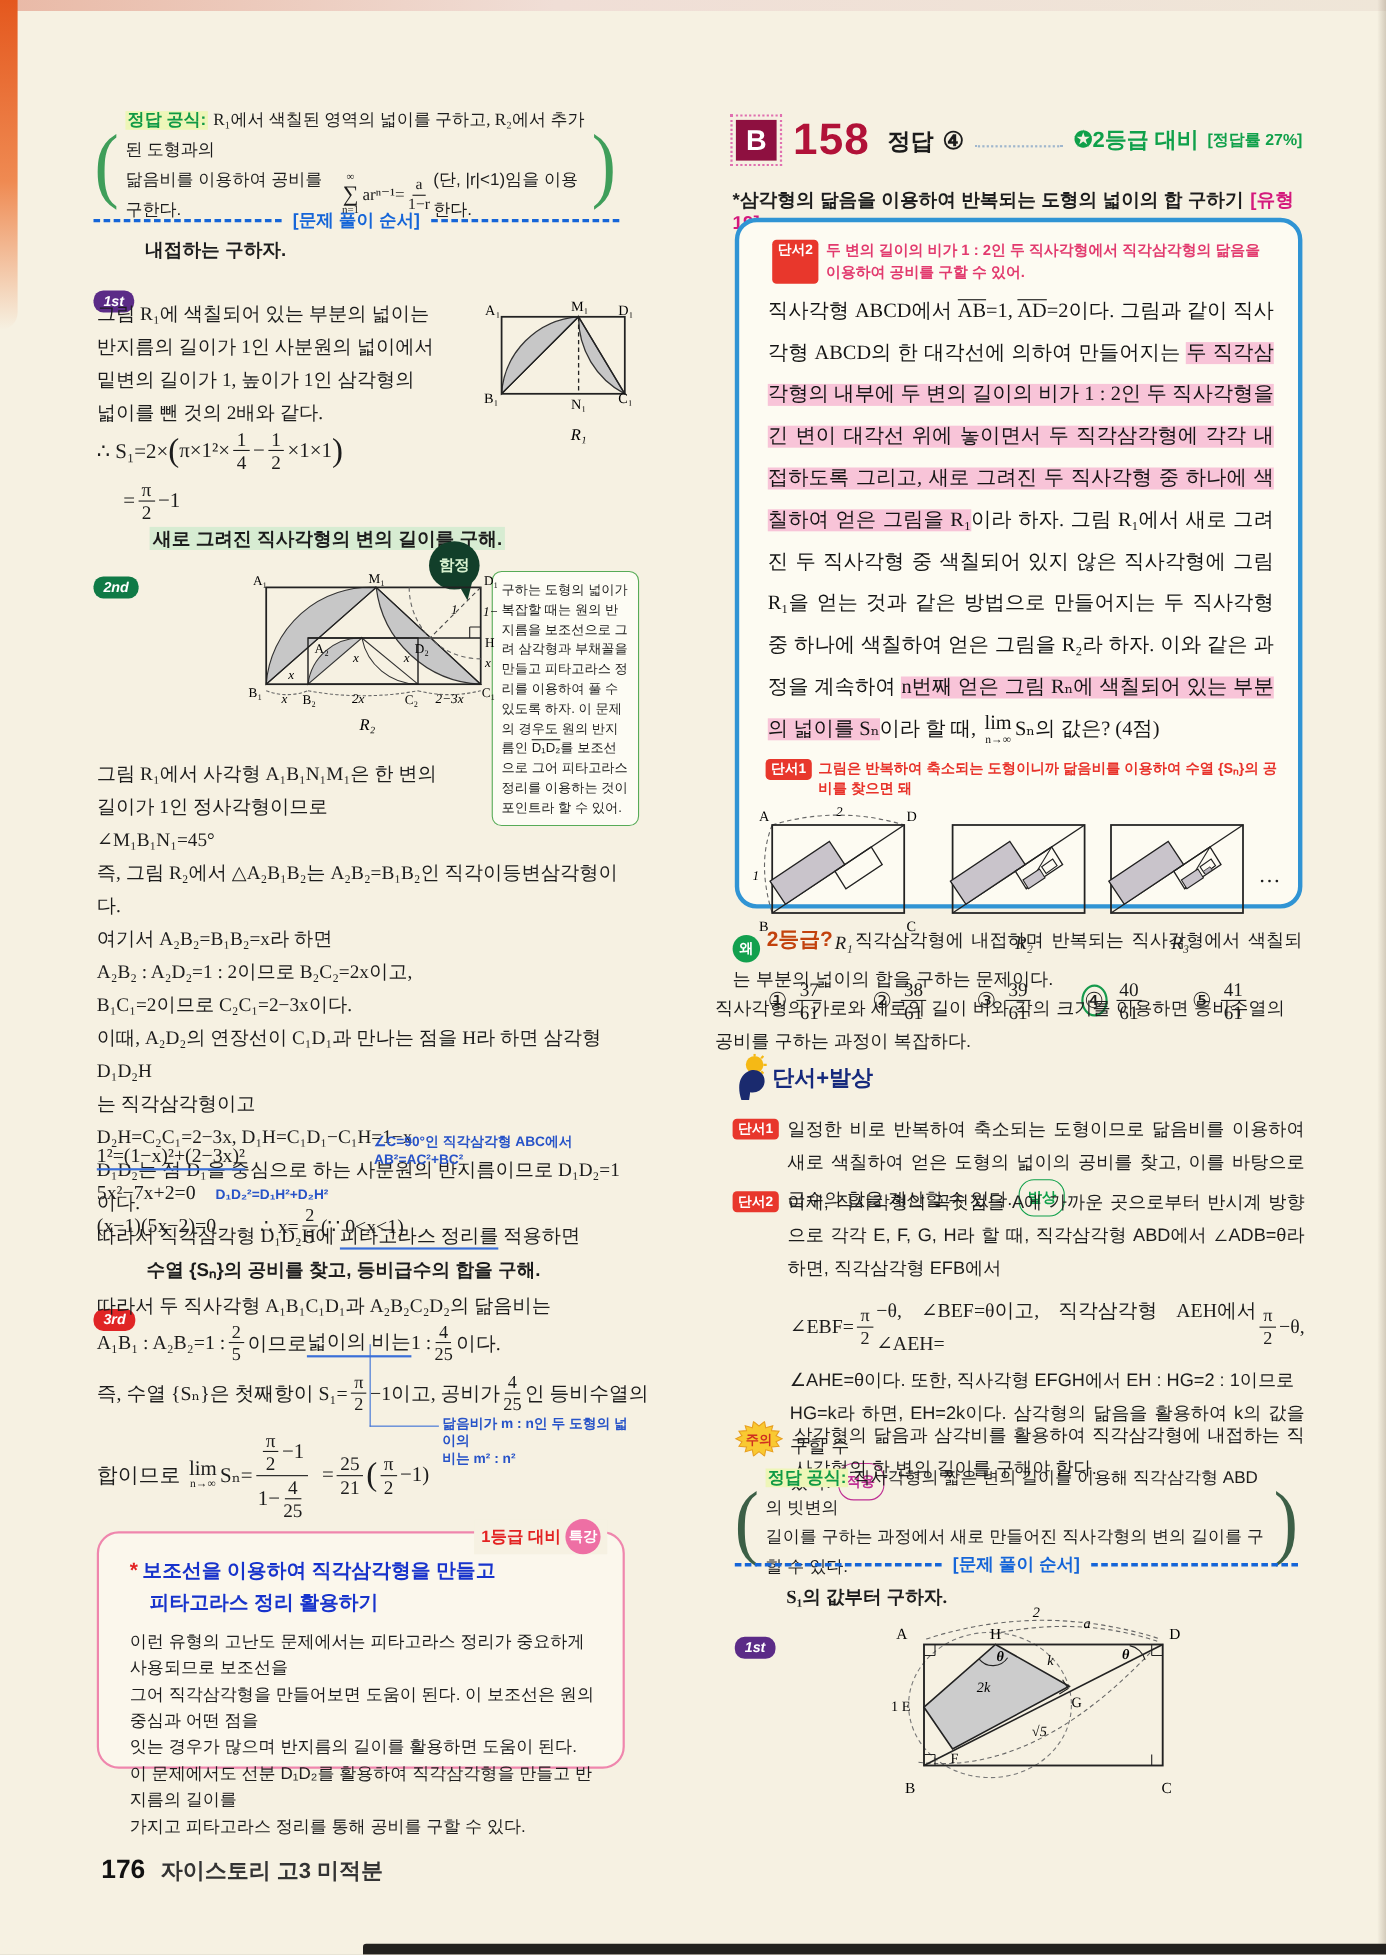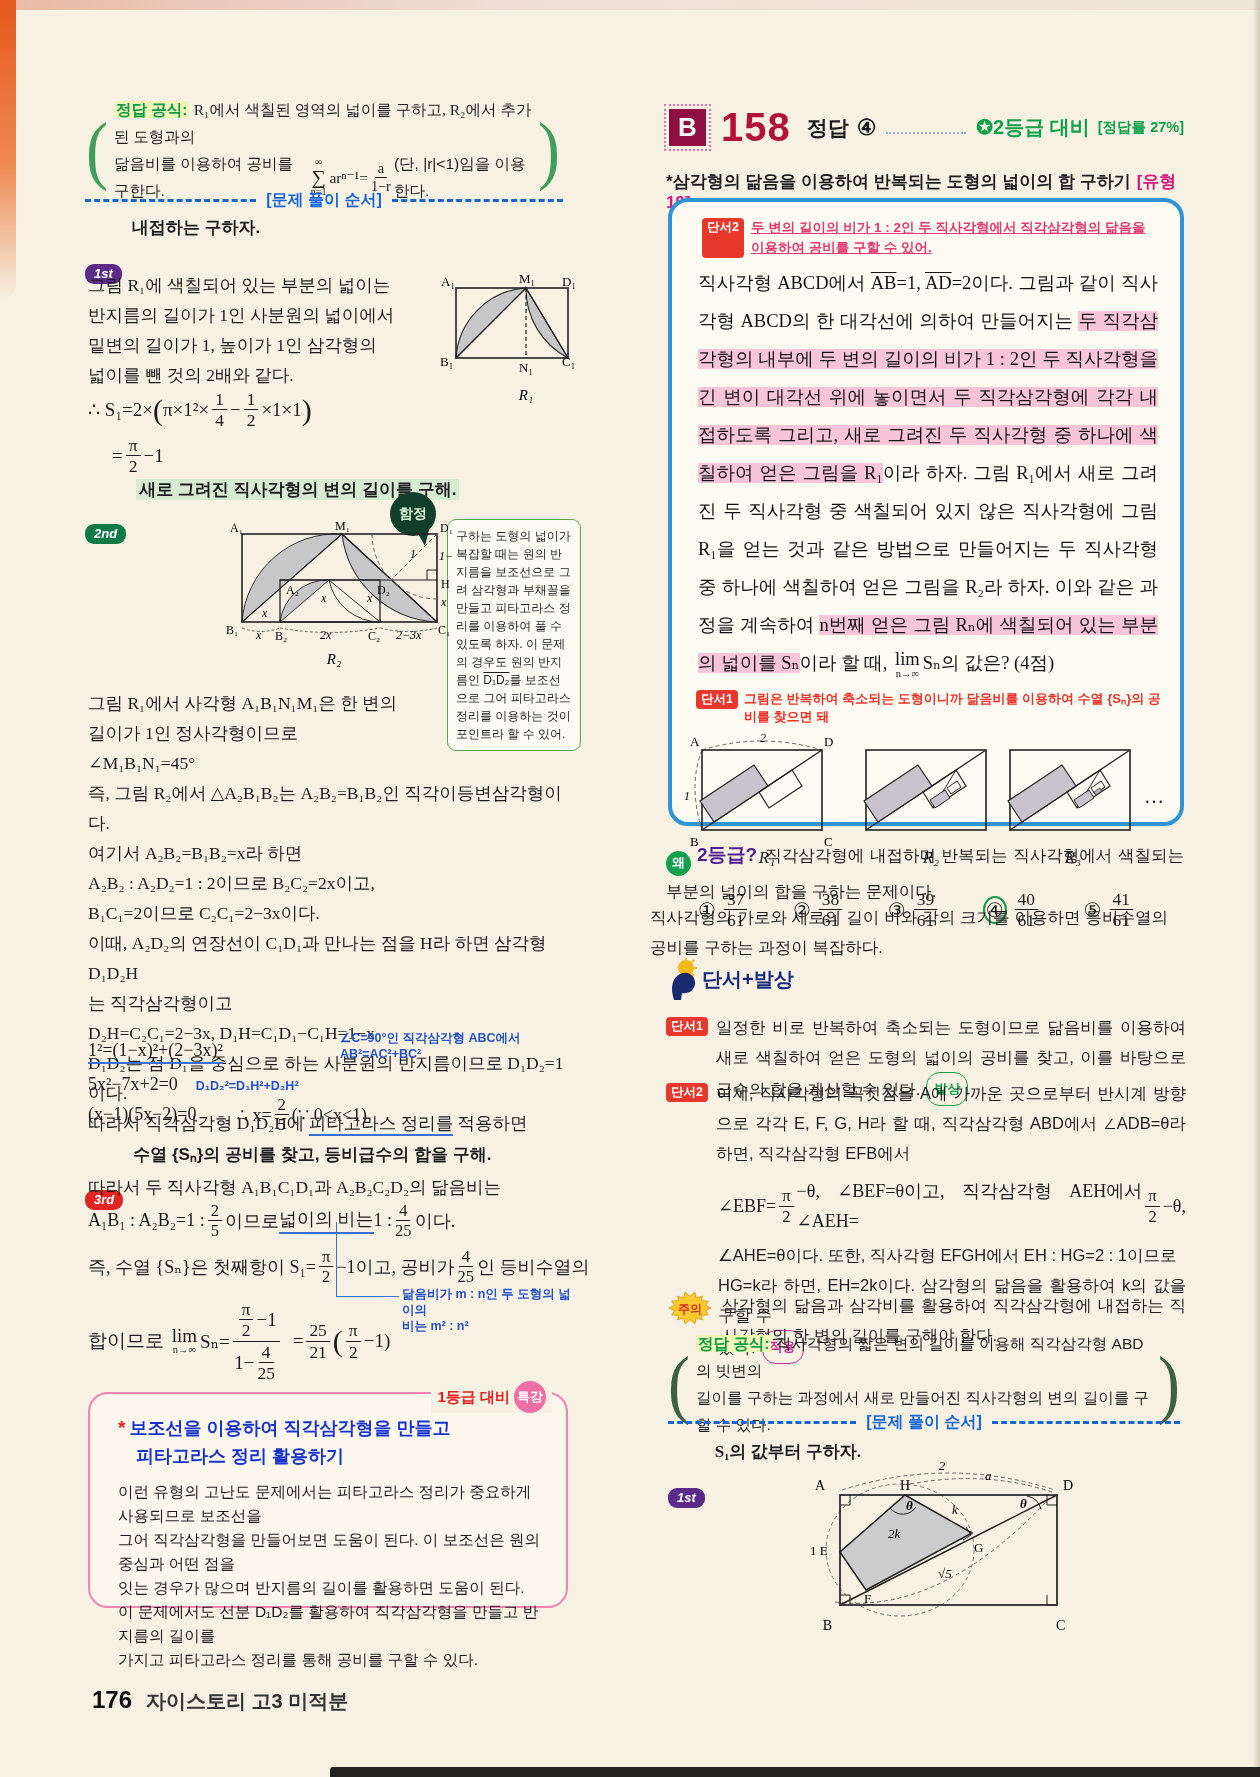--- a/index.html
+++ b/index.html
@@ -65,34 +65,34 @@
   .hans{font-size:21px;font-weight:bold;margin-left:16px;}
   .hmark{font-size:22px;font-weight:bold;margin-left:8px;}
   .hdots{flex:1;border-bottom:2.5px dotted #9fb6cd;margin:0 10px;height:10px;}
   .hgrade{color:#0fa04a;font-weight:bold;font-size:20px;white-space:nowrap;}
   .hrate{color:#0fa04a;font-size:14.5px;font-weight:bold;margin-left:8px;white-space:nowrap;}
   .subtitle{font-size:17px;font-weight:bold;}
   .subtitle .tag{color:#d4187c;margin-left:6px;}
   
   .bluebox{border:4.5px solid #3094d4;border-radius:20px;background:#fdfbf2;}
   .cluebadge{display:inline-block;background:#e8372c;color:#fff;font-size:12.5px;font-weight:bold;border-radius:4px;padding:1px 5px;line-height:17px;flex:0 0 auto;}
-  .cluetxt{color:#e23a6e;font-size:13.5px;font-weight:bold;line-height:20px;text-decoration:underline;}
+  .cluetxt{color:#e23a6e;font-size:13.5px;font-weight:bold;line-height:20px;}
   .statement{font-family:"Liberation Serif","DejaVu Serif",serif;font-size:18.5px;line-height:38px;text-align:justify;color:#141414;}
   .clue1row{display:flex;gap:6px;align-items:flex-start;}
   .clue1txt{color:#e8322a;font-size:13px;font-weight:bold;line-height:18px;}
   .figrow{display:flex;align-items:flex-end;}
   .figcaps{display:flex;}
   .figcap{font-family:"Liberation Serif",serif;font-style:italic;font-size:17px;text-align:center;}
   .choices{display:flex;justify-content:space-between;font-family:"Liberation Serif",serif;font-size:19px;}
   .choice{display:flex;align-items:center;gap:5px;}
   .choice .marker{font-size:20px;}
   .ring{border:2.6px solid #169a4c;border-radius:50%;padding:0 1px;}
   
   .whybadge{display:inline-flex;width:25px;height:25px;border-radius:50%;background:#12a04e;color:#fff;font-size:13px;font-weight:bold;align-items:center;justify-content:center;margin-right:6px;vertical-align:-6px;}
-  .whytitle{color:#4c1d95;font-size:19px;font-weight:bold;margin-right:8px;}
+  .whytitle{color:#c2410c;font-size:19px;font-weight:bold;margin-right:20px;}
   .rtext{font-size:16.5px;line-height:30px;text-align:justify;}
   .ideatitle{color:#15297c;font-size:20px;font-weight:bold;}
   .pill{display:inline-block;border-radius:14px;font-size:13px;font-weight:bold;padding:1px 7px;margin-left:6px;vertical-align:2px;}
   .pill.idea{border:1.7px solid #0fa04a;color:#0fa04a;}
   .pill.apply{border:1.7px solid #bf2f94;color:#bf2f94;}
   .itemrow{display:flex;gap:8px;align-items:flex-start;}
   .cautionrow{display:flex;gap:10px;align-items:flex-start;}
   
   .footer{display:flex;align-items:baseline;gap:14px;}
   .fnum{font-size:24px;font-weight:bold;color:#111;}

